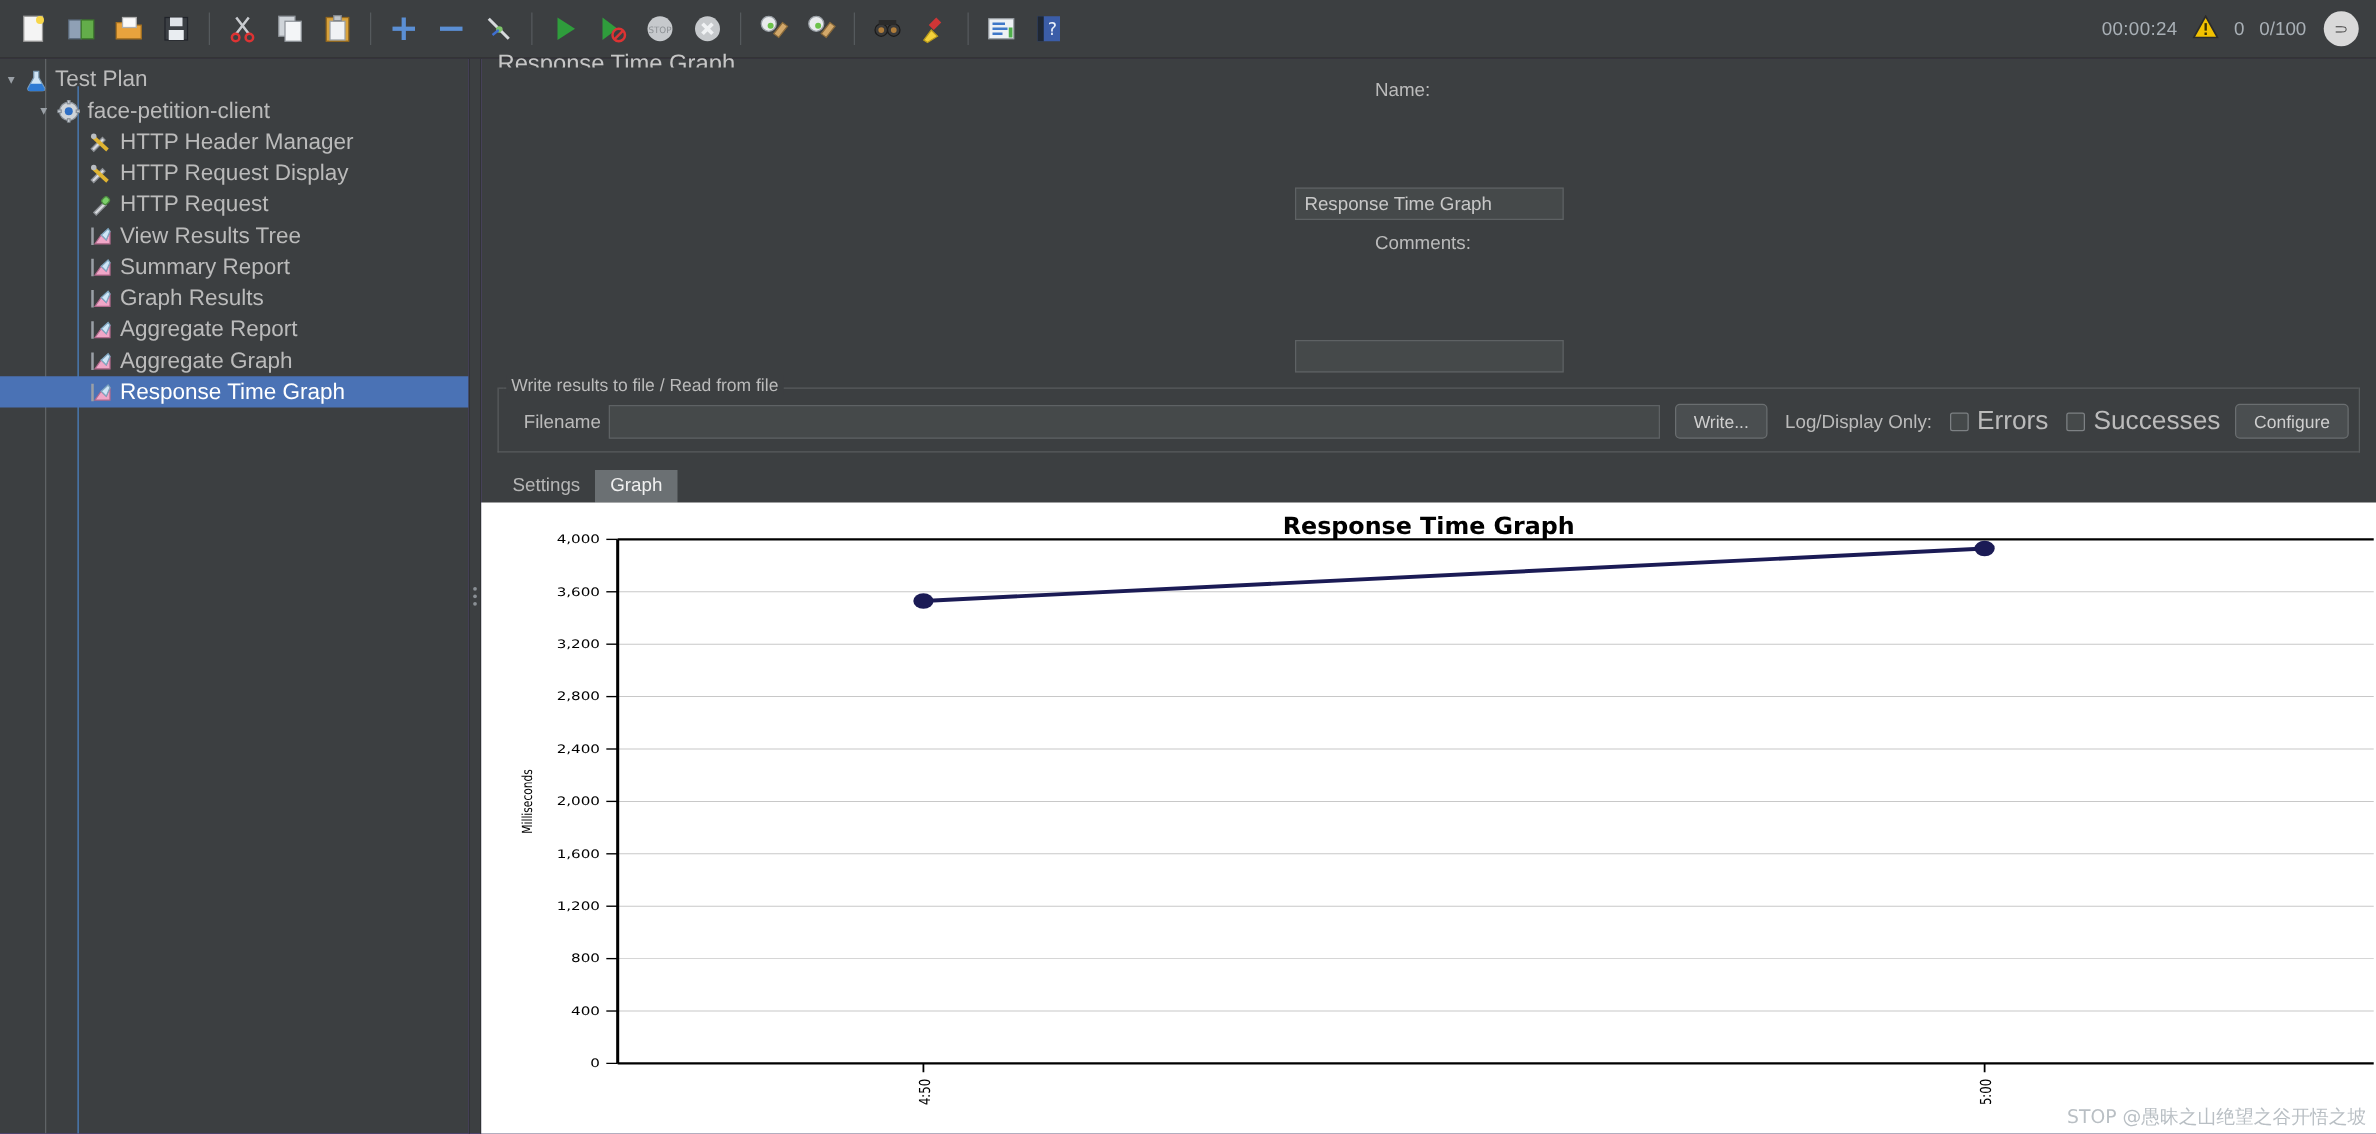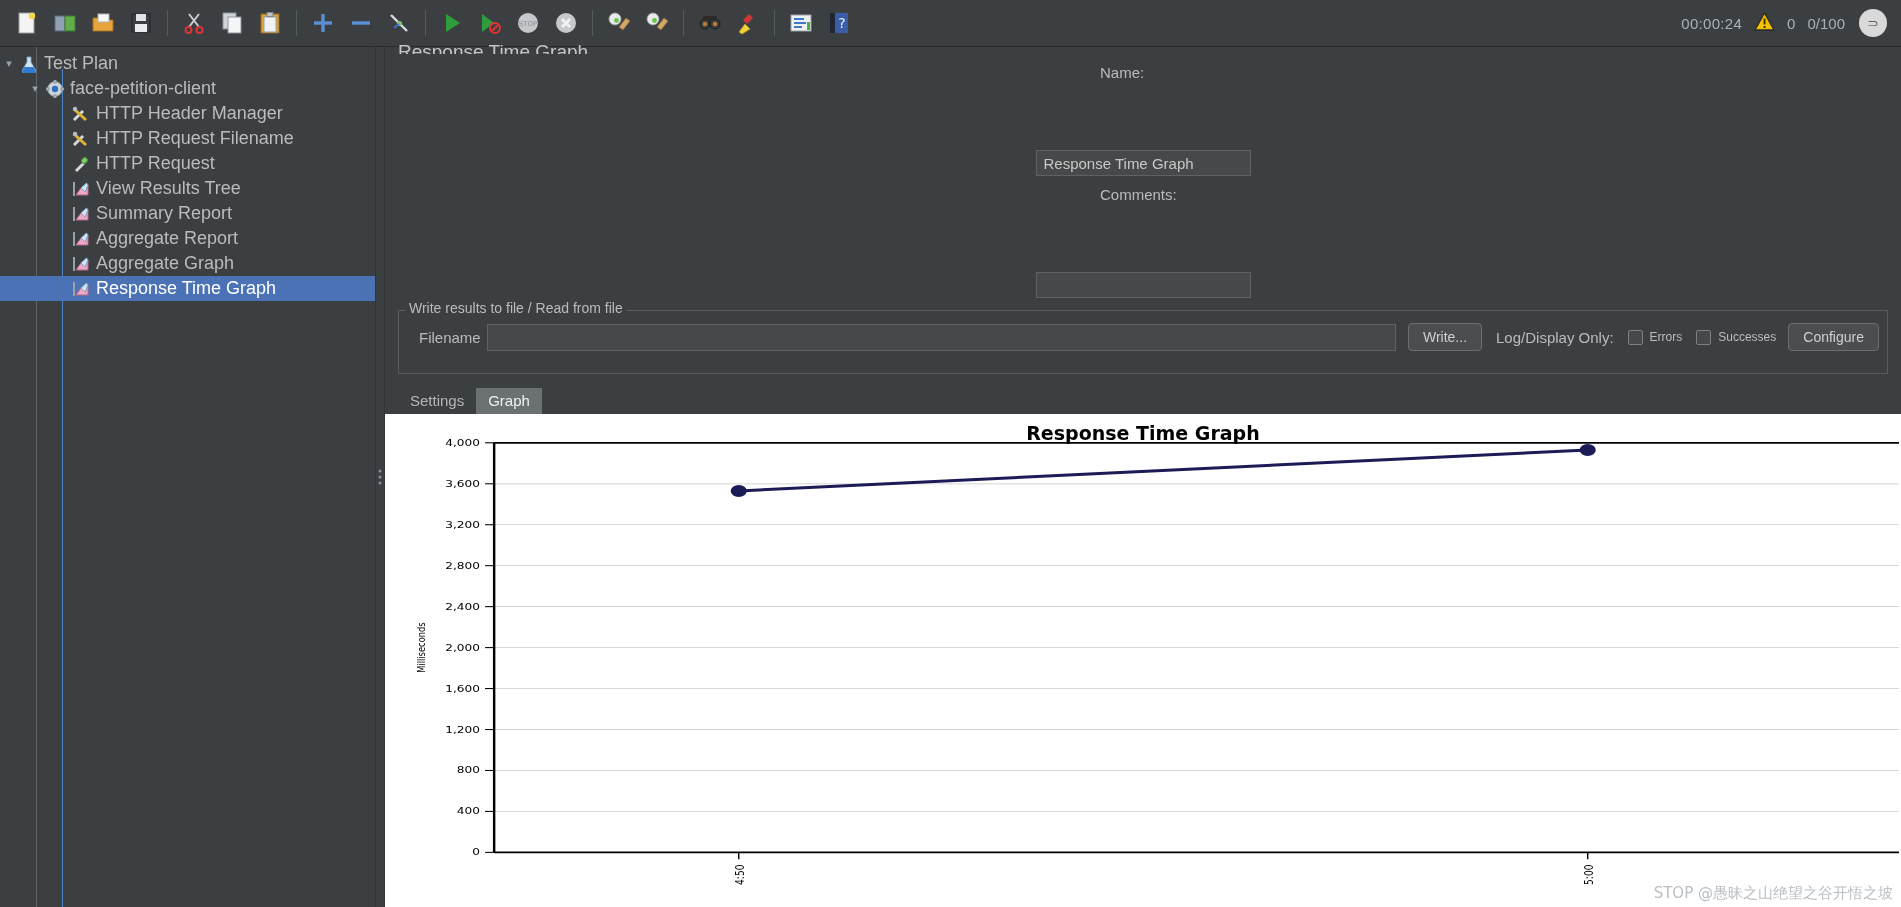--- a/index.html
+++ b/index.html
@@ -168,21 +168,21 @@
     font-family: "Liberation Sans", sans-serif;
     outline: none;
   }
   .finput::placeholder { color: #7a7f82; }
 
   .group {
     margin: 12px 13px 0 13px;
     border: 1px solid #585c5e;
     border-top: none;
     position: relative;
-    padding: 13px 8px 22px 8px;
+    padding: 13px 8px 10px 8px;
   }
   .group-top {
     position: absolute;
     top: 0; left: 0; right: 0;
     height: 1px;
     display: flex;
     align-items: center;
   }
   .group-legend {
     position: absolute;
@@ -227,21 +227,21 @@
     font-size: 14px;
     padding: 0 14px;
     margin-left: 12px;
     cursor: pointer;
     font-family: "Liberation Sans", sans-serif;
     white-space: nowrap;
   }
   .cbwrap {
     display: flex; align-items: center;
     margin-left: 14px;
-    color: #bbbbbb; font-size: 12px;
+    color: #bbbbbb; font-size: 21px;
     white-space: nowrap;
     cursor: pointer;
   }
   .cbox {
     width: 15px; height: 15px;
     border: 1px solid #7d8184;
     background: #45494a;
     margin-right: 7px;
     border-radius: 2px;
     display: inline-block;
@@ -521,21 +521,21 @@
           </div>
           <div class="tnode">
             <span class="twist" style="margin-left: 52px;"></span>
             <span class="tico">
               <svg width="20" height="18">
                 <path d="M2 14l9-9 2 2-9 9z" fill="#d9d9dd" stroke="#8d9196"></path>
                 <path d="M3 4l12 11" stroke="#e0b432" stroke-width="3"></path>
                 <circle cx="4" cy="4" r="2.2" fill="#b9bdc2"></circle>
               </svg>
             </span>
-            <span class="tlabel">HTTP Request Filename</span>
+            <span class="tlabel">HTTP Request Display</span>
           </div>
           <div class="tnode">
             <span class="twist" style="margin-left: 52px;"></span>
             <span class="tico">
               <svg width="18" height="18">
                 <path d="M3 15l8-8 2 2-8 8z" fill="#d7dadd" stroke="#8d9196"></path>
                 <rect x="10" y="2.5" width="5" height="6" rx="2" transform="rotate(45 12.5 5.5)" fill="#7bd06a" stroke="#4e8c41"></rect>
               </svg>
             </span>
             <span class="tlabel">HTTP Request</span>
@@ -554,20 +554,31 @@
           <div class="tnode">
             <span class="twist" style="margin-left: 52px;"></span>
             <span class="tico">
               <svg width="18" height="18">
                 <rect x="1" y="2" width="2" height="14" fill="#9aa0a6"></rect>
                 <path d="M4 15l5-7 4 4 3-7v10z" fill="#f0a7c8" stroke="#b26a8c"></path>
                 <path d="M9 8l4 4 3-7-1.5-2-5.5 5z" fill="#cfe6f7" stroke="#7fa6c0"></path>
               </svg>
             </span>
             <span class="tlabel">Summary Report</span>
+          </div>
+          <div class="tnode">
+            <span class="twist" style="margin-left: 52px;"></span>
+            <span class="tico">
+              <svg width="18" height="18">
+                <rect x="1" y="2" width="2" height="14" fill="#9aa0a6"></rect>
+                <path d="M4 15l5-7 4 4 3-7v10z" fill="#f0a7c8" stroke="#b26a8c"></path>
+                <path d="M9 8l4 4 3-7-1.5-2-5.5 5z" fill="#cfe6f7" stroke="#7fa6c0"></path>
+              </svg>
+            </span>
+            <span class="tlabel">Graph Results</span>
           </div>
           <div class="tnode">
             <span class="twist" style="margin-left: 52px;"></span>
             <span class="tico">
               <svg width="18" height="18">
                 <rect x="1" y="2" width="2" height="14" fill="#9aa0a6"></rect>
                 <path d="M4 15l5-7 4 4 3-7v10z" fill="#f0a7c8" stroke="#b26a8c"></path>
                 <path d="M9 8l4 4 3-7-1.5-2-5.5 5z" fill="#cfe6f7" stroke="#7fa6c0"></path>
               </svg>
             </span>

